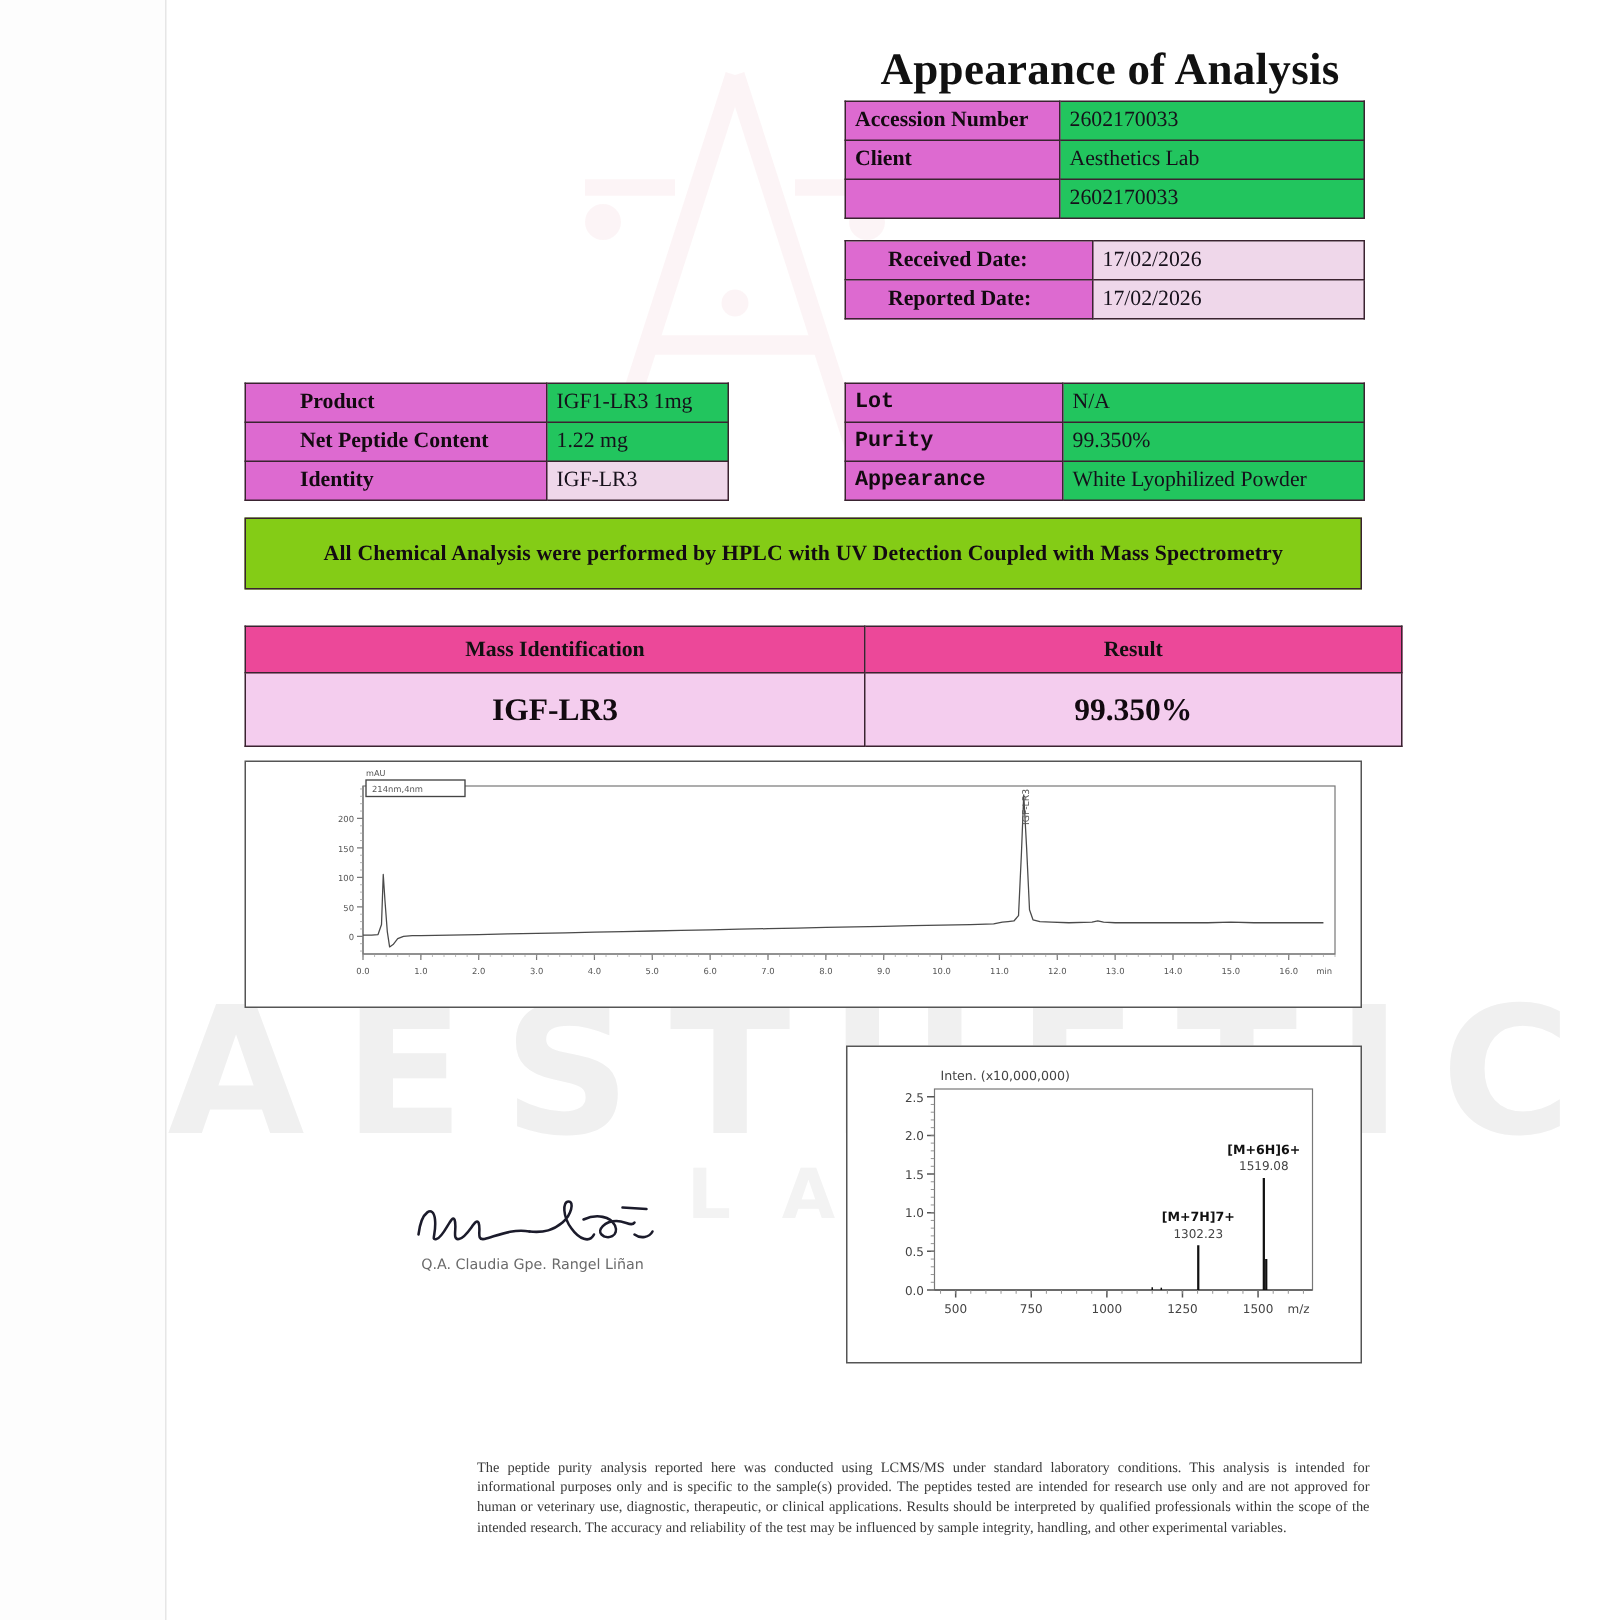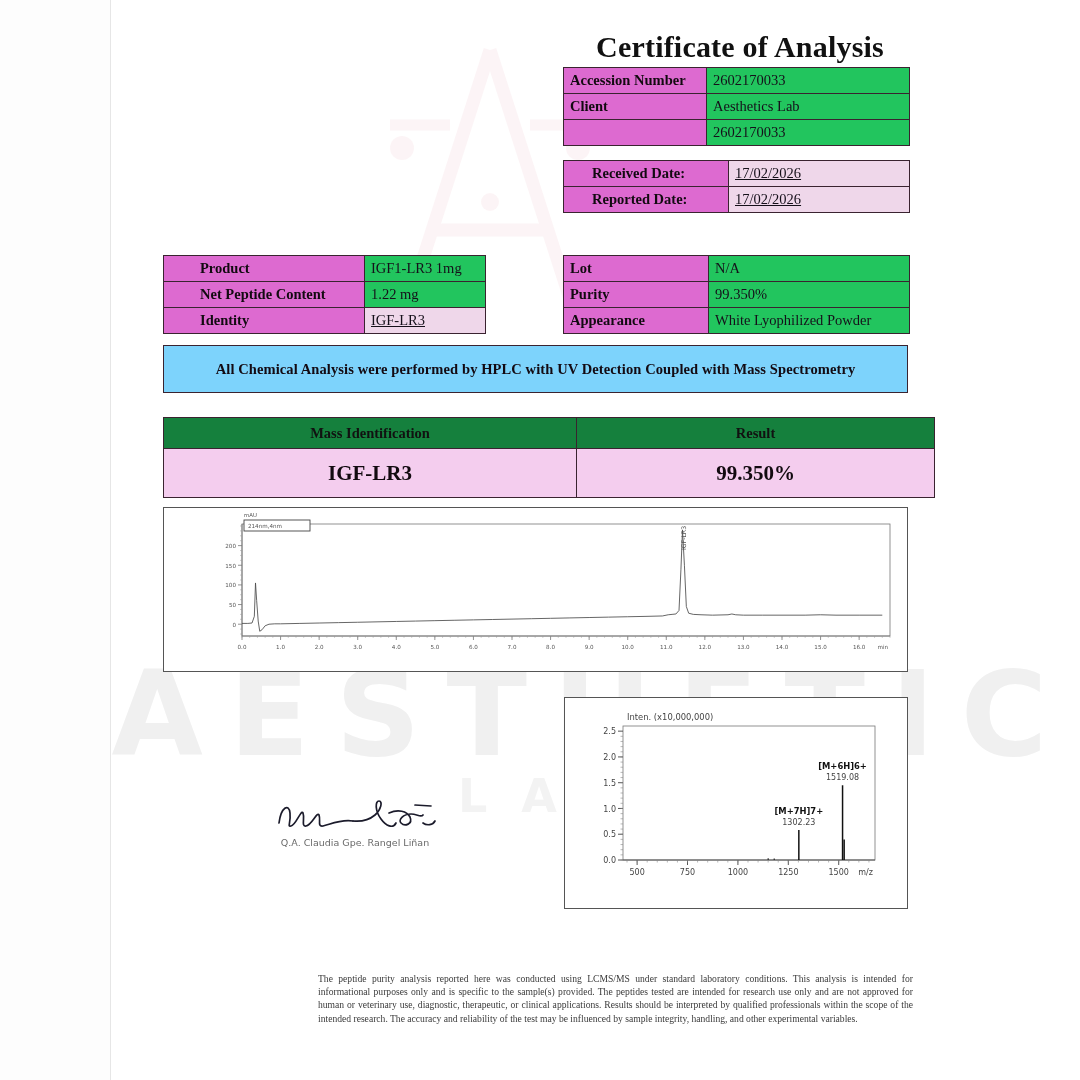--- a/index.html
+++ b/index.html
@@ -67,53 +67,53 @@
   }
   td.key{
     background:#dd6ad0;
     font-weight:700;
     color:#120a10;
   }
   td.val{
     background:#22c55e;
     color:#15101a;
   }
-  td.val.light{background:#efd7ea;text-decoration:underline;}
+  td.val.light{background:#efd7ea;}
   td.empty{background:#dd6ad0;}
 
   
   #tbl-accession{left:563px;top:67px;width:347px;padding-left:18px;}
   #tbl-accession td.key{width:130px;}
   #tbl-dates{left:563px;top:160px;width:347px;}
   #tbl-dates td.key{width:130px;padding-left:28px;}
   #tbl-product{left:163px;top:255px;width:323px;}
   #tbl-product td.key{width:158px;padding-left:36px;}
   #tbl-lot{left:563px;top:255px;width:347px;}
-  #tbl-lot td.key{width:132px;}
+  #tbl-lot td.key{width:132px;font-family:Liberation Mono, monospace;}
 
   
   .banner{
     position:absolute;left:163px;top:345px;width:745px;height:48px;
-    background:#7dd3fc;
+    background:#84cc16;
     border:1px solid #3a2330;
     display:flex;align-items:center;justify-content:center;
     font-size:14.5px;font-weight:700;color:#130a12;
     letter-spacing:.1px;
     box-sizing:border-box;
   }
 
   
   #tbl-mass{
     left:163px;top:417px;width:745px;
   }
   #tbl-mass td{
     text-align:center;border:1px solid #3a2330;
   }
   #tbl-mass td.hdr{
-    background:#15803d;font-weight:700;font-size:14.5px;height:26px;color:#111;
+    background:#ec4899;font-weight:700;font-size:14.5px;height:26px;color:#111;
   }
   #tbl-mass td.big{
     background:#f4cdee;font-weight:700;font-size:21px;height:44px;color:#120a10;
   }
 
   
   .chrom-frame{
     position:absolute;left:163px;top:507px;width:745px;height:165px;
     border:1px solid #555;background:#fff;box-sizing:border-box;
   }
@@ -161,21 +161,21 @@
     </g>
     <path d="M60 95 L120 95" stroke="#f6dde2" stroke-width="11" fill="none"></path>
     <path d="M200 95 L262 95" stroke="#f6dde2" stroke-width="11" fill="none"></path>
   </svg>
 
   <div class="wm-big">
     <span>AESTHETIC</span>
     <span class="sub">LABS</span>
   </div>
 
-  <div class="title">Certificate of Analysis</div>
+  <div class="title">Appearance of Analysis</div>
 
   <table class="coa" id="tbl-accession">
     <tbody>
         <tr>
       <td class="key">Accession Number</td>
       <td class="val">2602170033</td>
     </tr>
     <tr>
       <td class="key">Client</td>
       <td class="val">Aesthetics Lab</td>

